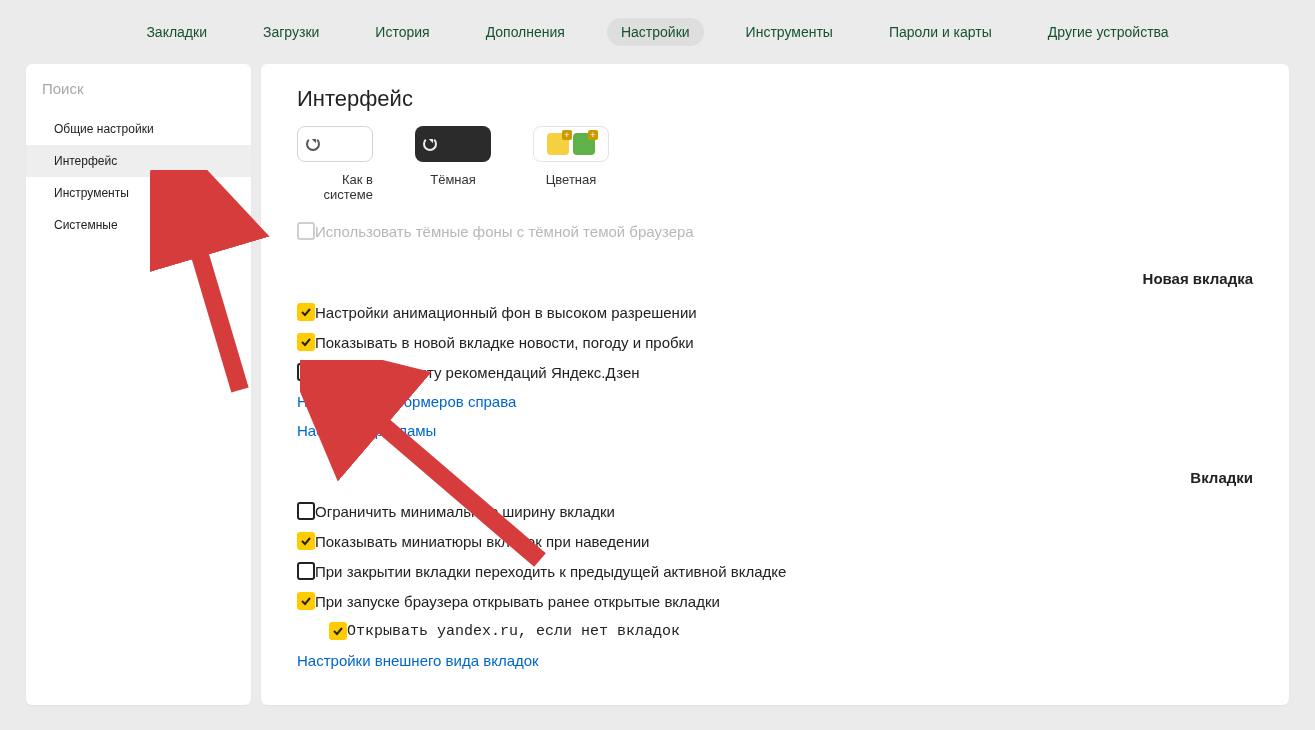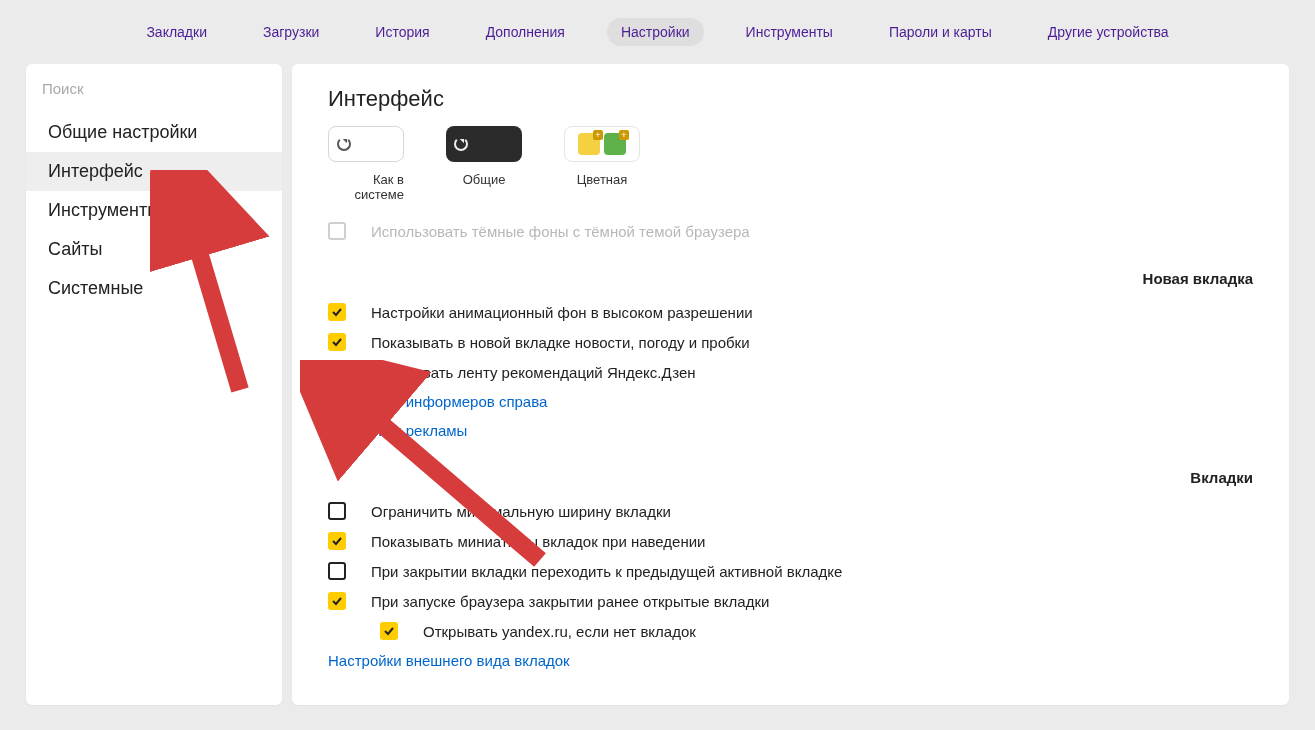--- a/index.html
+++ b/index.html
@@ -1,28 +1,28 @@
 <!DOCTYPE html>
 <html><head>
 <meta charset="utf-8">
 <style>
   * { box-sizing: border-box; margin: 0; padding: 0; }
   body { font-family: Arial, Helvetica, sans-serif; background: #ebebeb; color: #222; font-size: 14px; width: 1315px; height: 730px; overflow: hidden; position: relative; }
   
-  .topbar { height: 64px; display: flex; justify-content: center; align-items: center; gap: 28px; font-size: 14px; color: #4c1d95; }
+  .topbar { height: 64px; display: flex; justify-content: center; align-items: center; gap: 28px; font-size: 14px; color: #14532d; }
   .topbar-item { padding: 6px 14px; border-radius: 18px; cursor: pointer; }
   .topbar-item.active { background: #dedede; }
   
   .layout { display: flex; gap: 10px; padding: 0 26px; }
   
-  .sidebar { width: 256px; background: #fff; border-radius: 6px; padding-top: 6px; padding-bottom: 12px; box-shadow: 0 1px 2px rgba(0,0,0,0.04); }
+  .sidebar { width: 225px; background: #fff; border-radius: 6px; padding-top: 6px; padding-bottom: 12px; box-shadow: 0 1px 2px rgba(0,0,0,0.04); }
   .search-wrap { padding: 10px 16px 12px; }
   .search { width: 100%; border: none; outline: none; font-size: 15px; color: #999; }
   .search::placeholder { color: #a9a9a9; }
-  .side-item { padding: 9px 22px; cursor: pointer; font-size: 18px; color: #222; }
+  .side-item { padding: 9px 28px; cursor: pointer; font-size: 12px; color: #222; }
   .side-item.active { background: #eeeeee; }
   .side-item.first { margin-top: 4px; }
   
   .main { flex: 1; background: #fff; border-radius: 6px; padding: 0 0 30px 0; box-shadow: 0 1px 2px rgba(0,0,0,0.04); }
   .main-title { font-size: 22px; font-weight: 400; padding: 22px 36px 14px; }
   
   .themes { display: flex; gap: 42px; padding: 0 36px; }
   .theme { display: flex; flex-direction: column; align-items: center; width: 76px; gap: 10px; }
   .theme-box { width: 76px; height: 36px; border-radius: 8px; display: flex; align-items: center; justify-content: flex-start; padding-left: 8px; position: relative; }
   .theme-box.system { background: #fff; border: 1px solid #d6d6d6; }
@@ -30,22 +30,22 @@
   .theme-box.dark   { background: #2b2b2b; }
   .theme-box.color  { background: #fff; border: 1px solid #e4e4e4; justify-content: center; gap: 4px; padding-left: 0; }
   .refresh { width: 14px; height: 14px; border: 2px solid currentColor; border-top-color: transparent; border-radius: 50%; display: inline-block; position: relative; }
   .refresh::after { content: ''; position: absolute; top: -3px; right: -1px; border: 3px solid transparent; border-bottom-color: currentColor; transform: rotate(45deg); }
   .theme-box.system .refresh, .theme-box.light .refresh { color: #555; }
   .theme-box.dark .refresh { color: #eee; }
   .color-sq { width: 22px; height: 22px; border-radius: 4px; position: relative; }
   .color-sq .plus { position: absolute; top: -3px; right: -3px; width: 10px; height: 10px; background: #cc9900; border-radius: 2px; display:flex; align-items:center; justify-content:center; color:#fff; font-size:9px; line-height:9px; }
   .theme-label { font-size: 13px; color: #333; text-align: right; }
   
-  .option-row { display: flex; align-items: center; gap: 25px; padding: 6px 36px; }
-  .option-row.indent { padding-left: 88px; }
+  .option-row { display: flex; align-items: center; gap: 0; padding: 6px 36px; }
+  .option-row.indent { padding-left: 68px; font-family: Liberation Mono, monospace; }
   .checkbox { width: 18px; height: 18px; border-radius: 3px; display: flex; align-items: center; justify-content: center; cursor: pointer; flex-shrink:0; }
   .checkbox.checked { background: #ffcc00; }
   .checkbox.unchecked { background: #fff; border: 2px solid #222; }
   .checkbox.disabled { background: #fff; border: 2px solid #cfcfcf; }
   .checkbox svg { width: 12px; height: 12px; }
   .option-label { font-size: 15px; }
   .option-label.disabled { color: #b8b8b8; }
   .section-title { font-size: 15px; font-weight: 700; padding: 24px 36px 10px; text-align: right; }
   .link { color: #0066cc; font-size: 15px; padding: 6px 36px; display: block; cursor: pointer; }
   
@@ -67,39 +67,38 @@
 
 <div class="layout">
 
   <div class="sidebar">
     <div class="search-wrap">
       <input class="search" placeholder="Поиск" style="">
     </div>
     <div class="side-item first">Общие настройки</div>
     <div class="side-item active">Интерфейс</div>
     <div class="side-item">Инструменты</div>
-    <div class="side-item">Сайты</div>
     <div class="side-item">Системные</div>
   </div>
 
   <div class="main">
     <div class="main-title">Интерфейс</div>
 
     <div class="themes">
       <div class="theme">
         <div class="theme-box system">
             <span class="refresh"></span>
           </div>
         <div class="theme-label">Как в системе</div>
       </div>
       <div class="theme">
         <div class="theme-box dark">
             <span class="refresh"></span>
           </div>
-        <div class="theme-label">Общие</div>
+        <div class="theme-label">Тёмная</div>
       </div>
       <div class="theme">
         <div class="theme-box color">
           <span class="color-sq" style="background:#f5d142">
               <span class="plus">+</span>
             </span>
           <span class="color-sq" style="background:#5fb14a">
               <span class="plus">+</span>
             </span>
         </div>
@@ -152,21 +151,21 @@
     <div class="option-row">
       <div class="checkbox unchecked"></div>
       <div class="option-label">При закрытии вкладки переходить к предыдущей активной вкладке</div>
     </div>
     <div class="option-row">
       <div class="checkbox checked">
           <svg viewBox="0 0 12 12">
             <path d="M2 6 L5 9 L10 3" stroke="#222" stroke-width="2" fill="none"></path>
           </svg>
         </div>
-      <div class="option-label">При запуске браузера закрытии ранее открытые вкладки</div>
+      <div class="option-label">При запуске браузера открывать ранее открытые вкладки</div>
     </div>
     <div class="option-row indent">
       <div class="checkbox checked">
           <svg viewBox="0 0 12 12">
             <path d="M2 6 L5 9 L10 3" stroke="#222" stroke-width="2" fill="none"></path>
           </svg>
         </div>
       <div class="option-label">Открывать yandex.ru, если нет вкладок</div>
     </div>
     <a class="link">Настройки внешнего вида вкладок</a>

